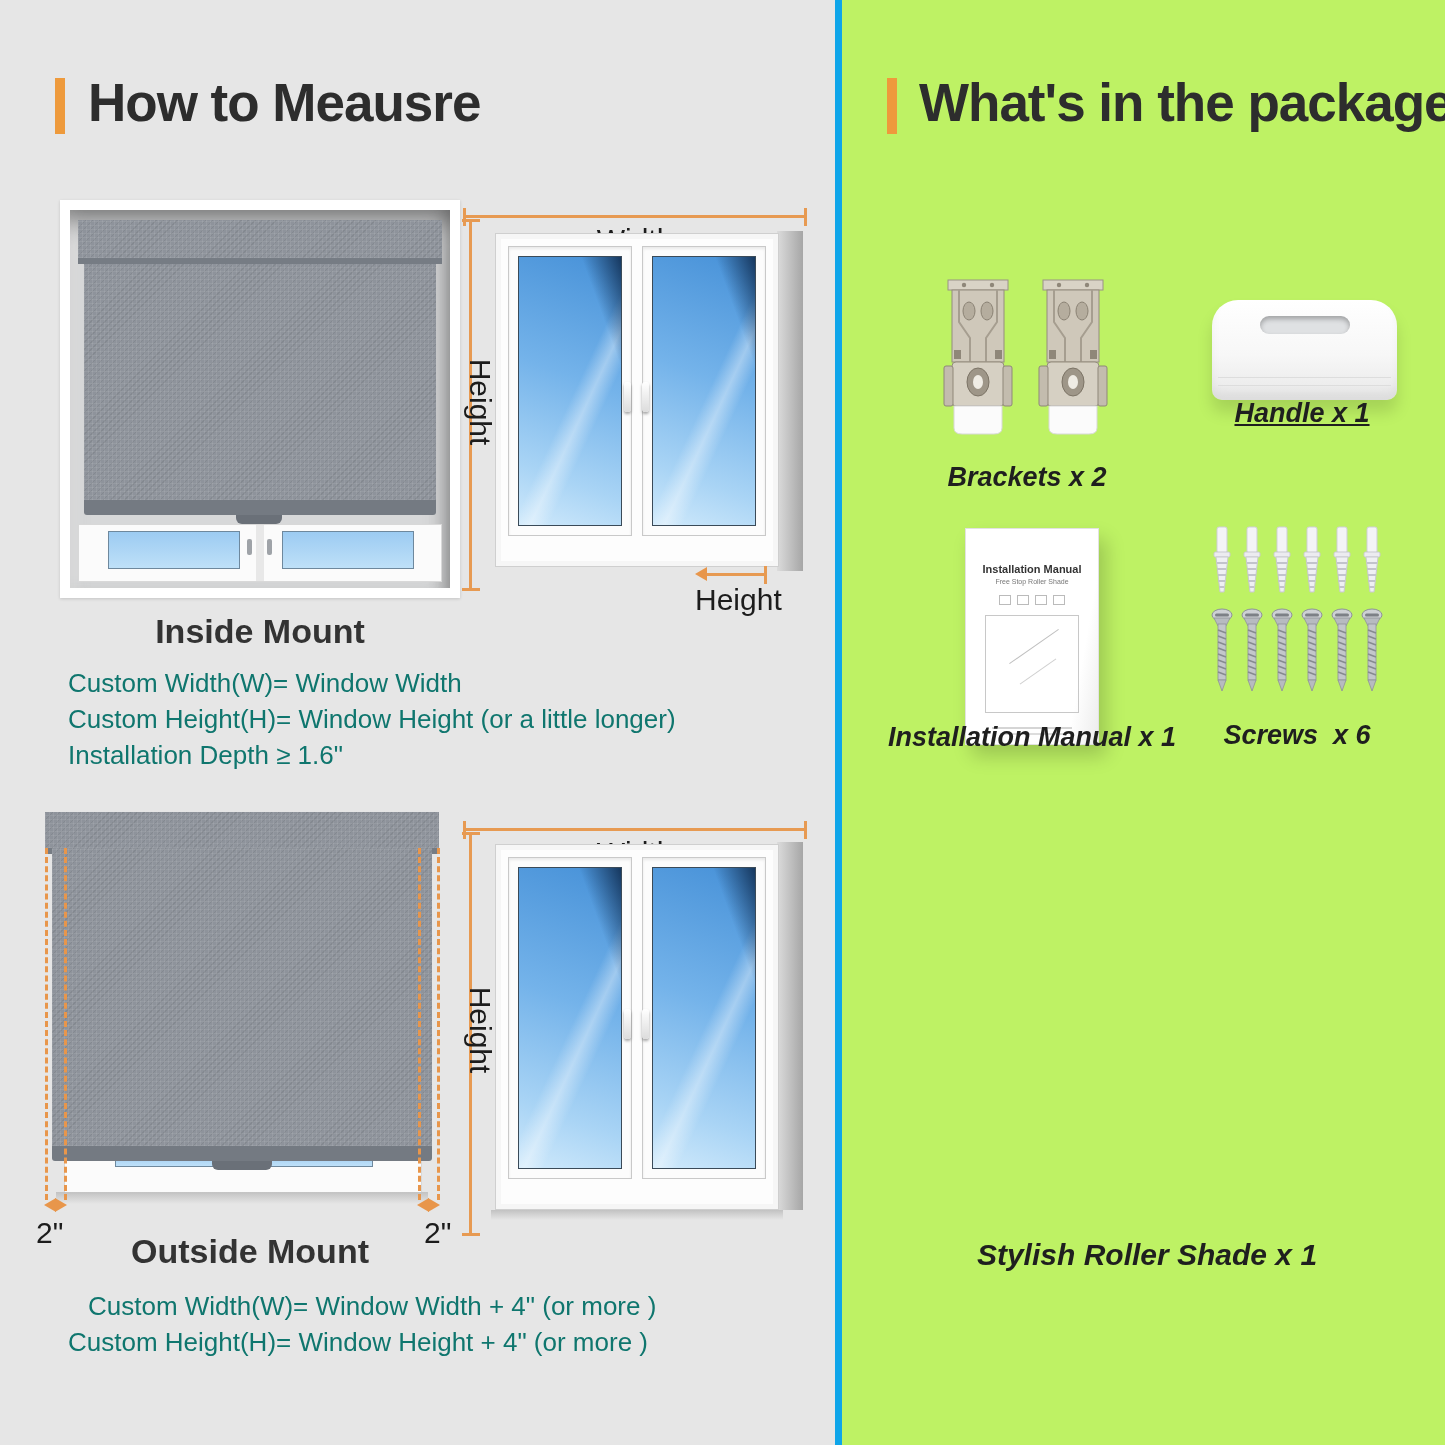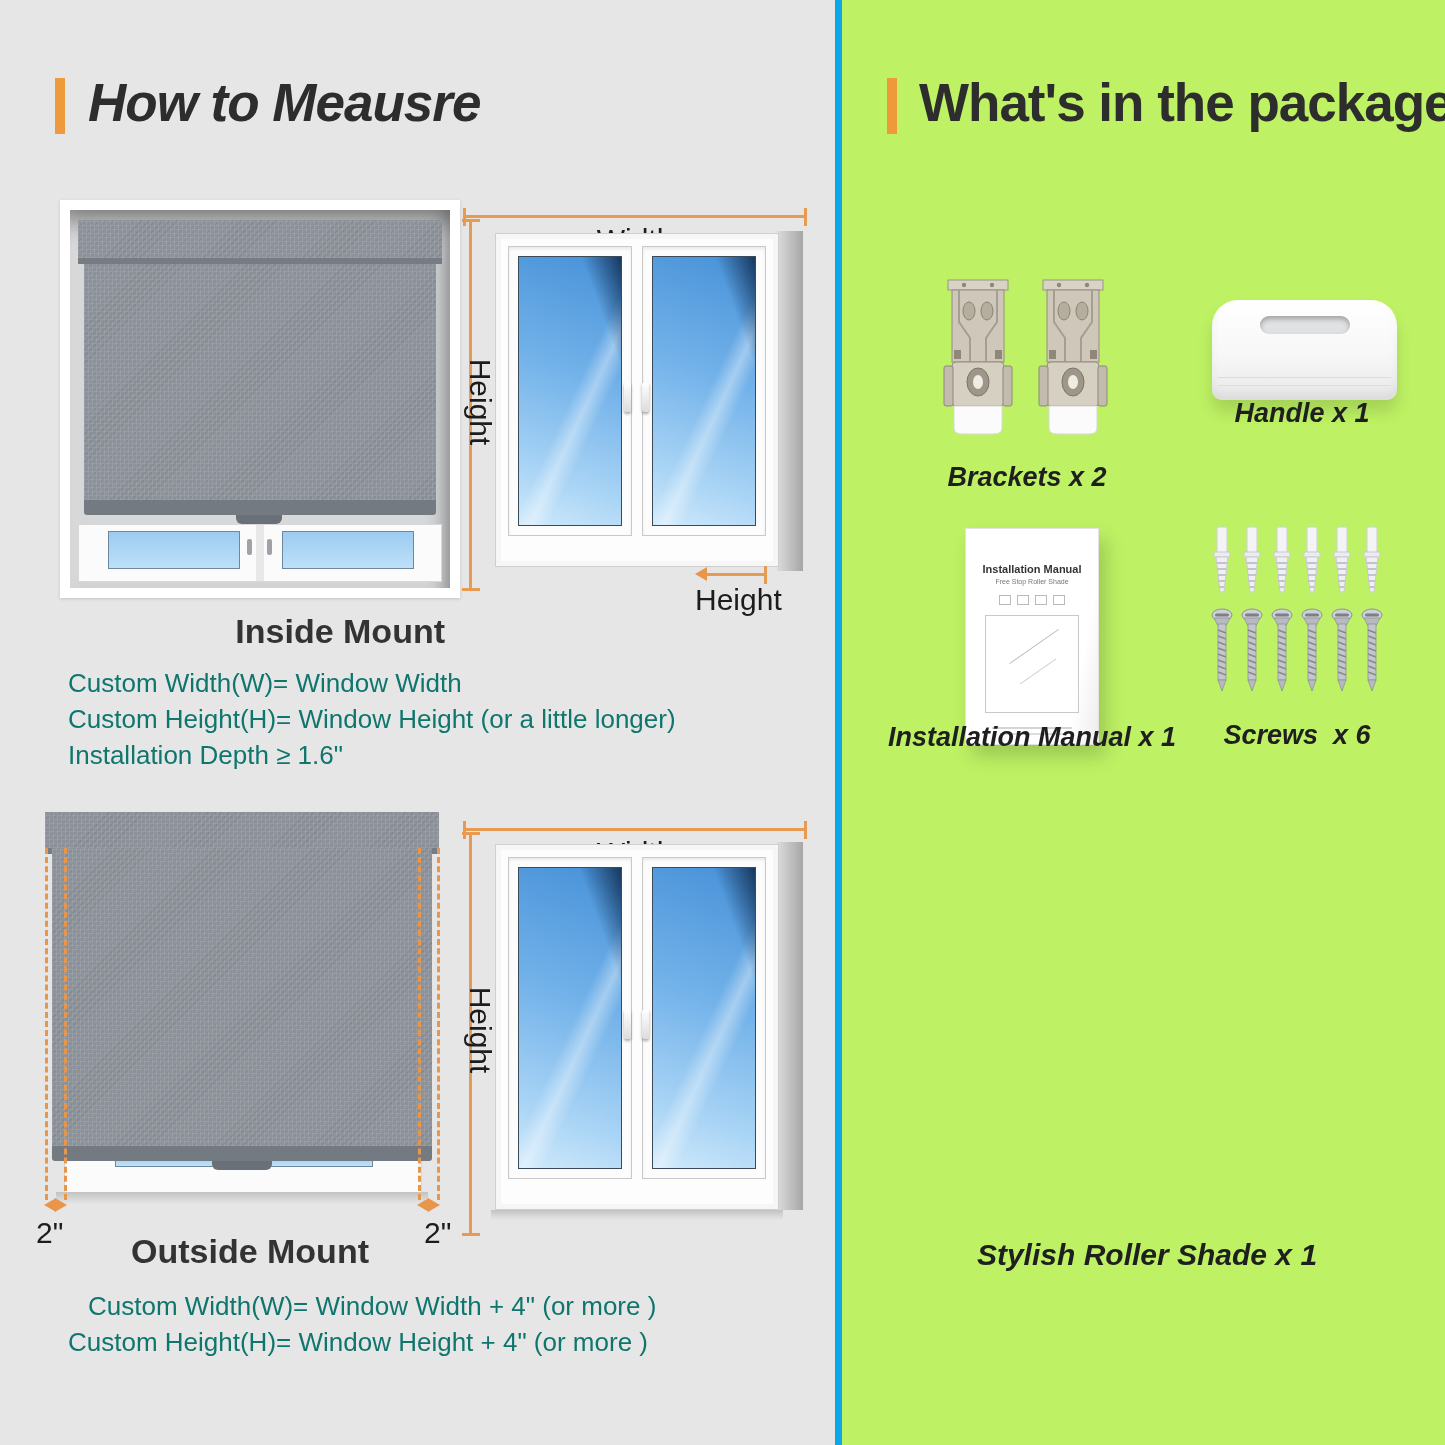--- a/index.html
+++ b/index.html
@@ -88,21 +88,21 @@
   .manual-foot2{width:64px;height:2px;background:#DDD;margin:4px auto 0;}
 </style>
 </head>
 <body>
 
 <div class="canvas">
 
   <div class="panel-left">
 
     <div class="accent-bar" style="left:55px;top:78px;"></div>
-    <div class="h1" style="left:88px;top:72px;font-style:italic;">How to Meausre</div>
+    <div class="h1" style="left:88px;top:72px;">How to Meausre</div>
 
     <div class="alcove">
       <div class="recess">
         <div class="valance fabric" style="left:8px;top:10px;right:8px;height:38px;"></div>
         <div class="fabric" style="position:absolute;left:14px;top:54px;right:14px;height:236px;"></div>
         <div class="shade-bar" style="left:14px;top:290px;right:14px;height:15px;"></div>
         <div class="shade-tab" style="left:166px;top:305px;width:46px;height:9px;"></div>
         <div class="win-strip" style="left:8px;top:314px;right:8px;height:56px;">
           <div class="glass-lite" style="position:absolute;left:8%;top:6px;width:36%;height:36px;"></div>
           <div class="glass-lite" style="position:absolute;left:56%;top:6px;width:36%;height:36px;"></div>
@@ -132,21 +132,21 @@
         </div>
         <div class="win-handle" style="left:128px;top:148px;"></div>
         <div class="win-handle" style="left:146px;top:148px;"></div>
       </div>
       <div class="m-h" style="left:250px;top:368px;width:62px;"></div>
       <div class="arrow-l" style="left:240px;top:362px;"></div>
       <div class="tick-v" style="left:309px;top:361px;"></div>
       <div class="dim-label" style="left:240px;top:378px;">Height</div>
     </div>
 
-    <div class="section-label" style="left:45px;top:612px;width:400px;text-align:right;">Inside Mount</div>
+    <div class="section-label" style="left:60px;top:612px;width:400px;">Inside Mount</div>
     <div class="para" style="left:68px;top:665px;">Custom Width(W)= Window Width</div>
     <div class="para" style="left:68px;top:701px;">Custom Height(H)= Window Height (or a little longer)</div>
     <div class="para" style="left:68px;top:737px;">Installation Depth ≥ 1.6"</div>
 
     <div class="fig" style="left:30px;top:800px;width:440px;height:450px;">
       <div class="win-strip" style="left:34px;top:348px;width:356px;height:44px;">
         <div class="glass-lite" style="position:absolute;left:14%;top:4px;width:31%;height:12px;"></div>
         <div class="glass-lite" style="position:absolute;left:55%;top:4px;width:31%;height:12px;"></div>
       </div>
       <div class="sill-shadow" style="left:26px;top:392px;width:372px;height:12px;"></div>
@@ -242,21 +242,21 @@
     <svg class="part" style="left:195px;top:278px;" width="76" height="160" viewBox="0 0 76 160">
         <use href="#bracket"></use>
       </svg>
     <div class="item-label" style="left:70px;top:462px;width:230px;">Brackets x 2</div>
 
     <div class="handle-body" style="left:370px;top:300px;">
       <div class="handle-slot"></div>
       <div class="handle-line" style="bottom:22px;"></div>
       <div class="handle-line" style="bottom:14px;"></div>
     </div>
-    <div class="item-label" style="left:355px;top:398px;width:210px;">Handle x 1</div>
+    <div class="item-label" style="left:355px;top:398px;width:210px;text-decoration:underline;">Handle x 1</div>
 
     <div class="manual" style="left:123px;top:528px;">
       <div class="manual-title">Installation Manual</div>
       <div class="manual-sub">Free Stop Roller Shade</div>
       <div class="manual-icons">
           <span></span>
           <span></span>
           <span></span>
           <span></span>
         </div>

